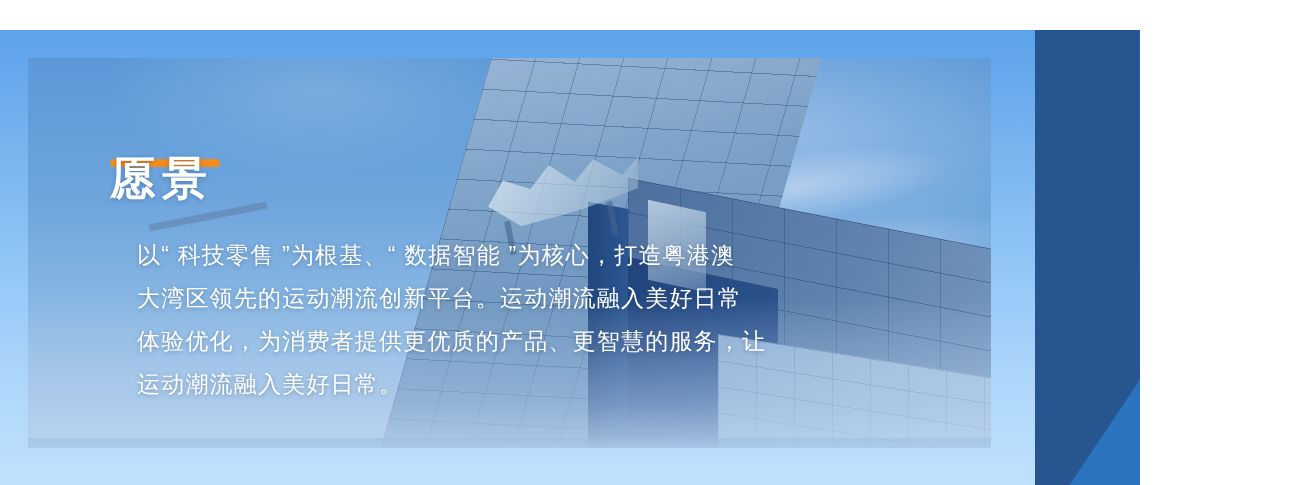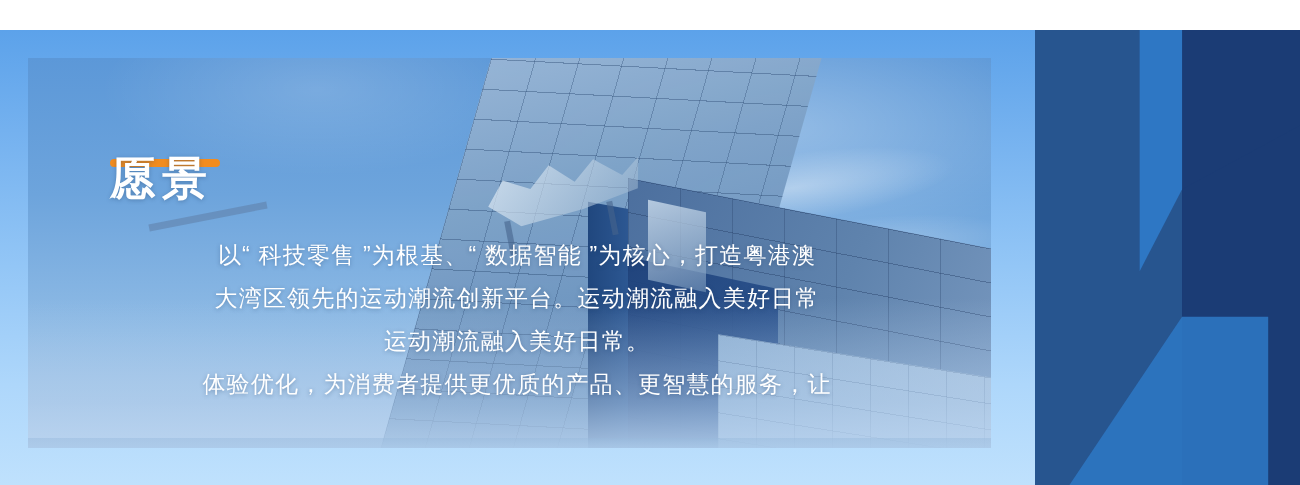--- a/index.html
+++ b/index.html
@@ -6,21 +6,21 @@
     margin: 0;
     padding: 0;
     background: #ffffff;
   }
   body {
     font-family: "Liberation Sans", "DejaVu Sans", sans-serif;
   }
 
   #stage {
     position: relative;
-    width: 1300px;
+    width: 1140px;
     height: 485px;
     overflow: hidden;
     background: #ffffff;
   }
 
   
   .sky-band {
     position: absolute;
     left: 0;
     top: 30px;
@@ -213,21 +213,20 @@
   .vision-body {
     position: absolute;
     left: 109px;
     top: 176px;
     width: 760px;
     font-size: 23px;
     color: #ffffff;
     line-height: 43px;
     letter-spacing: 1.2px;
     text-shadow: 0 1px 4px rgba(30,60,100,0.40);
-    text-align: center;
   }
   .vision-body .ln { display: block; white-space: nowrap; }
 
   
   .deco {
     position: absolute;
     left: 1035px;
     top: 30px;
     width: 265px;
     height: 455px;
@@ -311,22 +310,22 @@
 
     <div class="ph-haze"></div>
     <div class="ph-bottom-strip"></div>
 
     <div class="copy">
       <div class="title-rule"></div>
       <div class="vision-title">愿景</div>
       <div class="vision-body">
         <span class="ln">以“ 科技零售 ”为根基、“ 数据智能 ”为核心，打造粤港澳</span>
         <span class="ln">大湾区领先的运动潮流创新平台。运动潮流融入美好日常</span>
+        <span class="ln">体验优化，为消费者提供更优质的产品、更智慧的服务，让</span>
         <span class="ln">运动潮流融入美好日常。</span>
-        <span class="ln">体验优化，为消费者提供更优质的产品、更智慧的服务，让</span>
       </div>
     </div>
 
   </div>
 
   <div class="deco">
     <div class="deco-dark-right"></div>
     <div class="deco-light-wedge"></div>
     <div class="deco-dark-bevel"></div>
     <div class="deco-band-low"></div>

